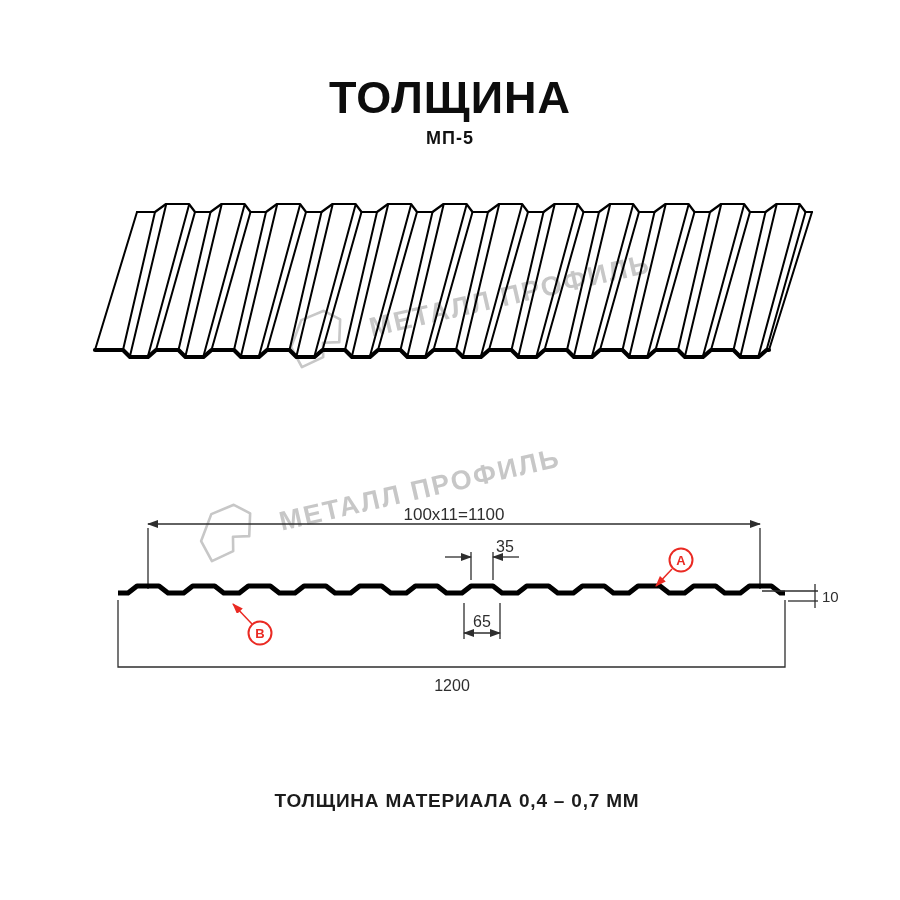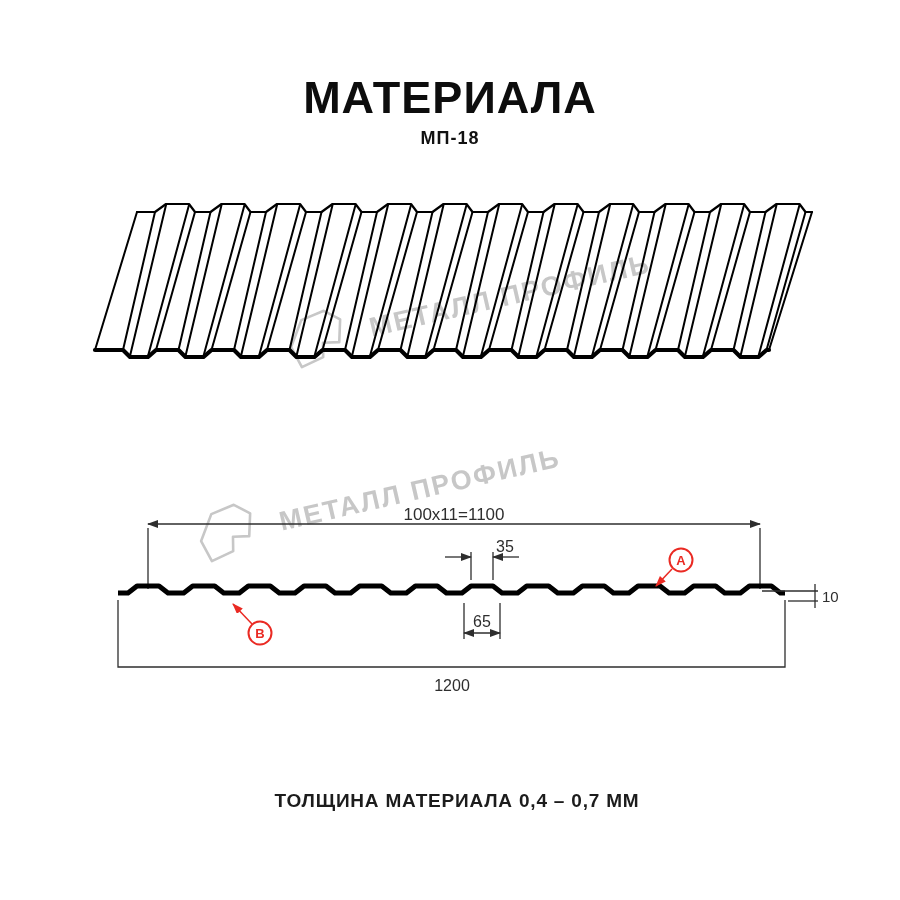--- a/index.html
+++ b/index.html
@@ -32,22 +32,22 @@
     font-size:19px;font-weight:700;letter-spacing:0.8px;color:#1c1c1c;
   }
   .dim-text{font-family:"Liberation Sans",sans-serif;fill:#2e2e2e;}
   .red-label{font-family:"Liberation Sans",sans-serif;fill:#ea2a23;font-weight:700;}
 </style>
 </head>
 <body>
 
 <div class="stage">
 
-  <div class="page-title">МАТЕРИАЛА</div>
-  <div class="page-subtitle">МП-18</div>
+  <div class="page-title">ТОЛЩИНА</div>
+  <div class="page-subtitle">МП-5</div>
 
   <div class="watermark" id="wm-top">
     <svg width="72" height="58" viewBox="0 0 72 58">
       <path d="M 4,30 L 20,6 L 44,2 L 58,14 L 52,36 L 36,33 L 33,47 L 10,52 Z" fill="none" stroke="#c7c7c7" stroke-width="2.6" stroke-linejoin="round"></path>
     </svg>
     <span class="wm-text">МЕТАЛЛ ПРОФИЛЬ</span>
   </div>
 
   <div class="watermark" id="wm-bottom">
     <svg width="72" height="58" viewBox="0 0 72 58">

